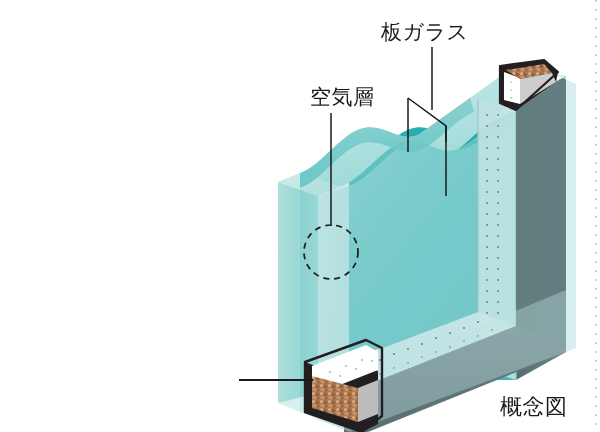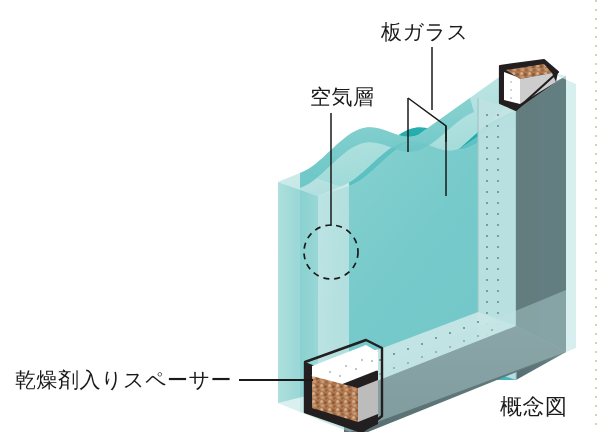--- a/index.html
+++ b/index.html
@@ -296,17 +296,16 @@
 
     <circle cx="331" cy="252" r="27" fill="none" stroke="#1a1a1a" stroke-width="1.7" stroke-dasharray="6 5"></circle>
 
     <line x1="596" y1="0" x2="596" y2="432" stroke="#b9c98c" stroke-width="1.4" stroke-dasharray="2 7"></line>
   </svg>
 
   <div class="lbl" id="label-ita-garasu">板ガラス</div>
 
   <div class="lbl" id="label-kuukisou">空気層</div>
 
-  <div class="lbl" id="label-spacer">乾燥剤入りスペーサー</div>
 
   <div class="lbl" id="label-gainenzu">概念図</div>
 
 </div>
 
 </body></html>

